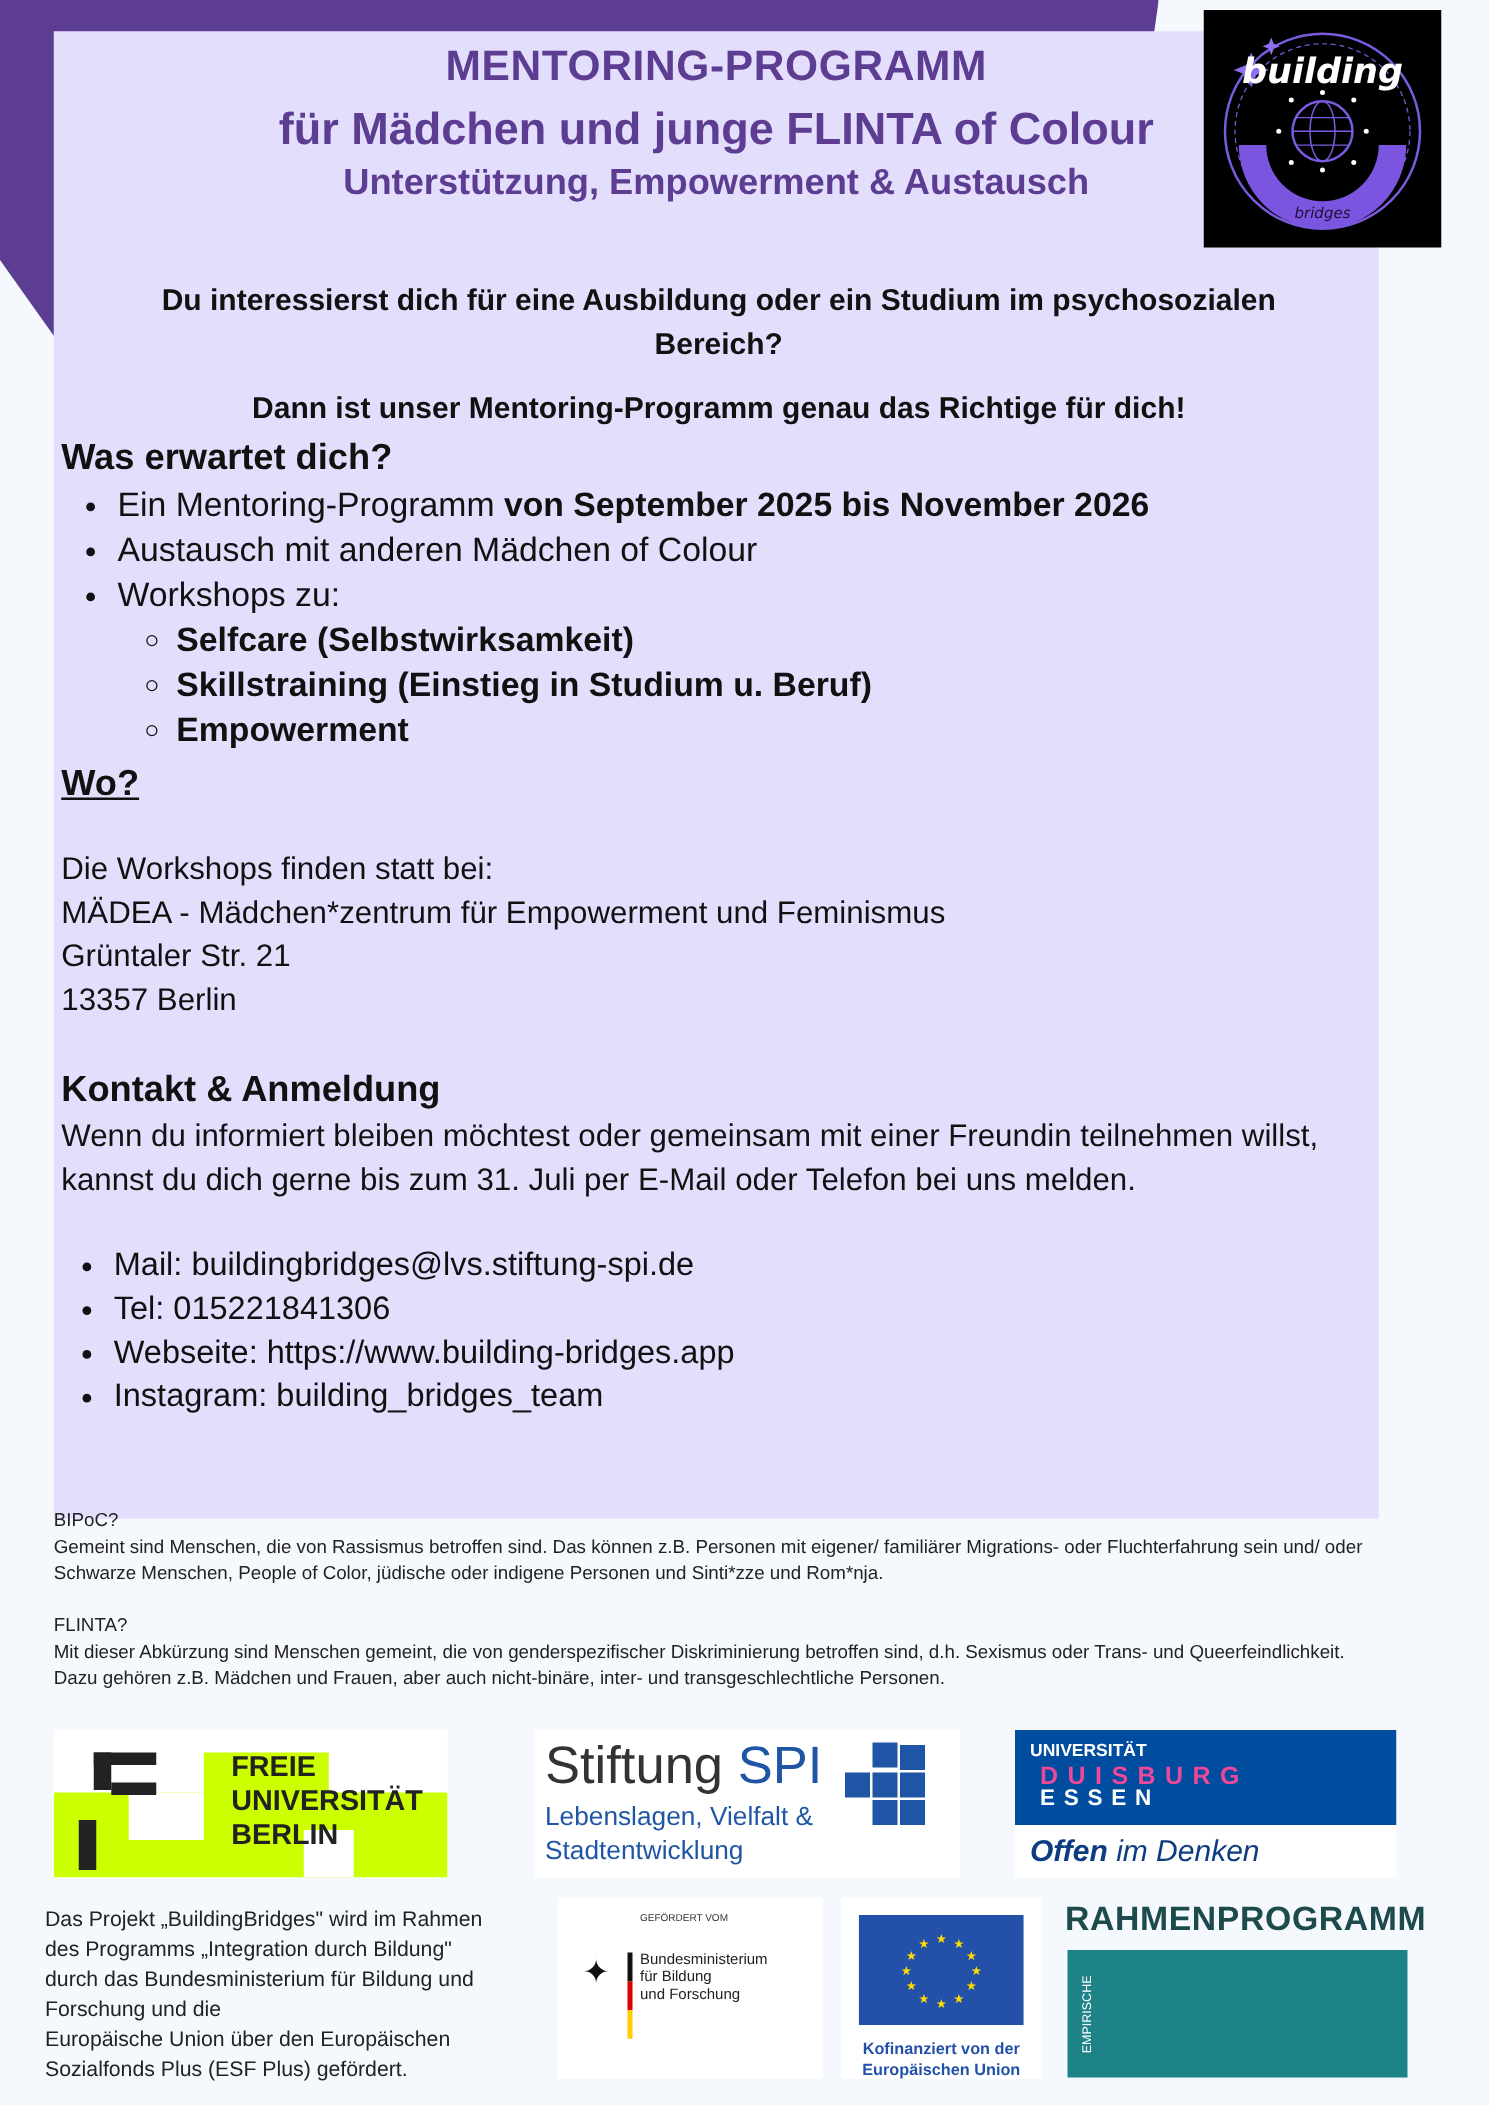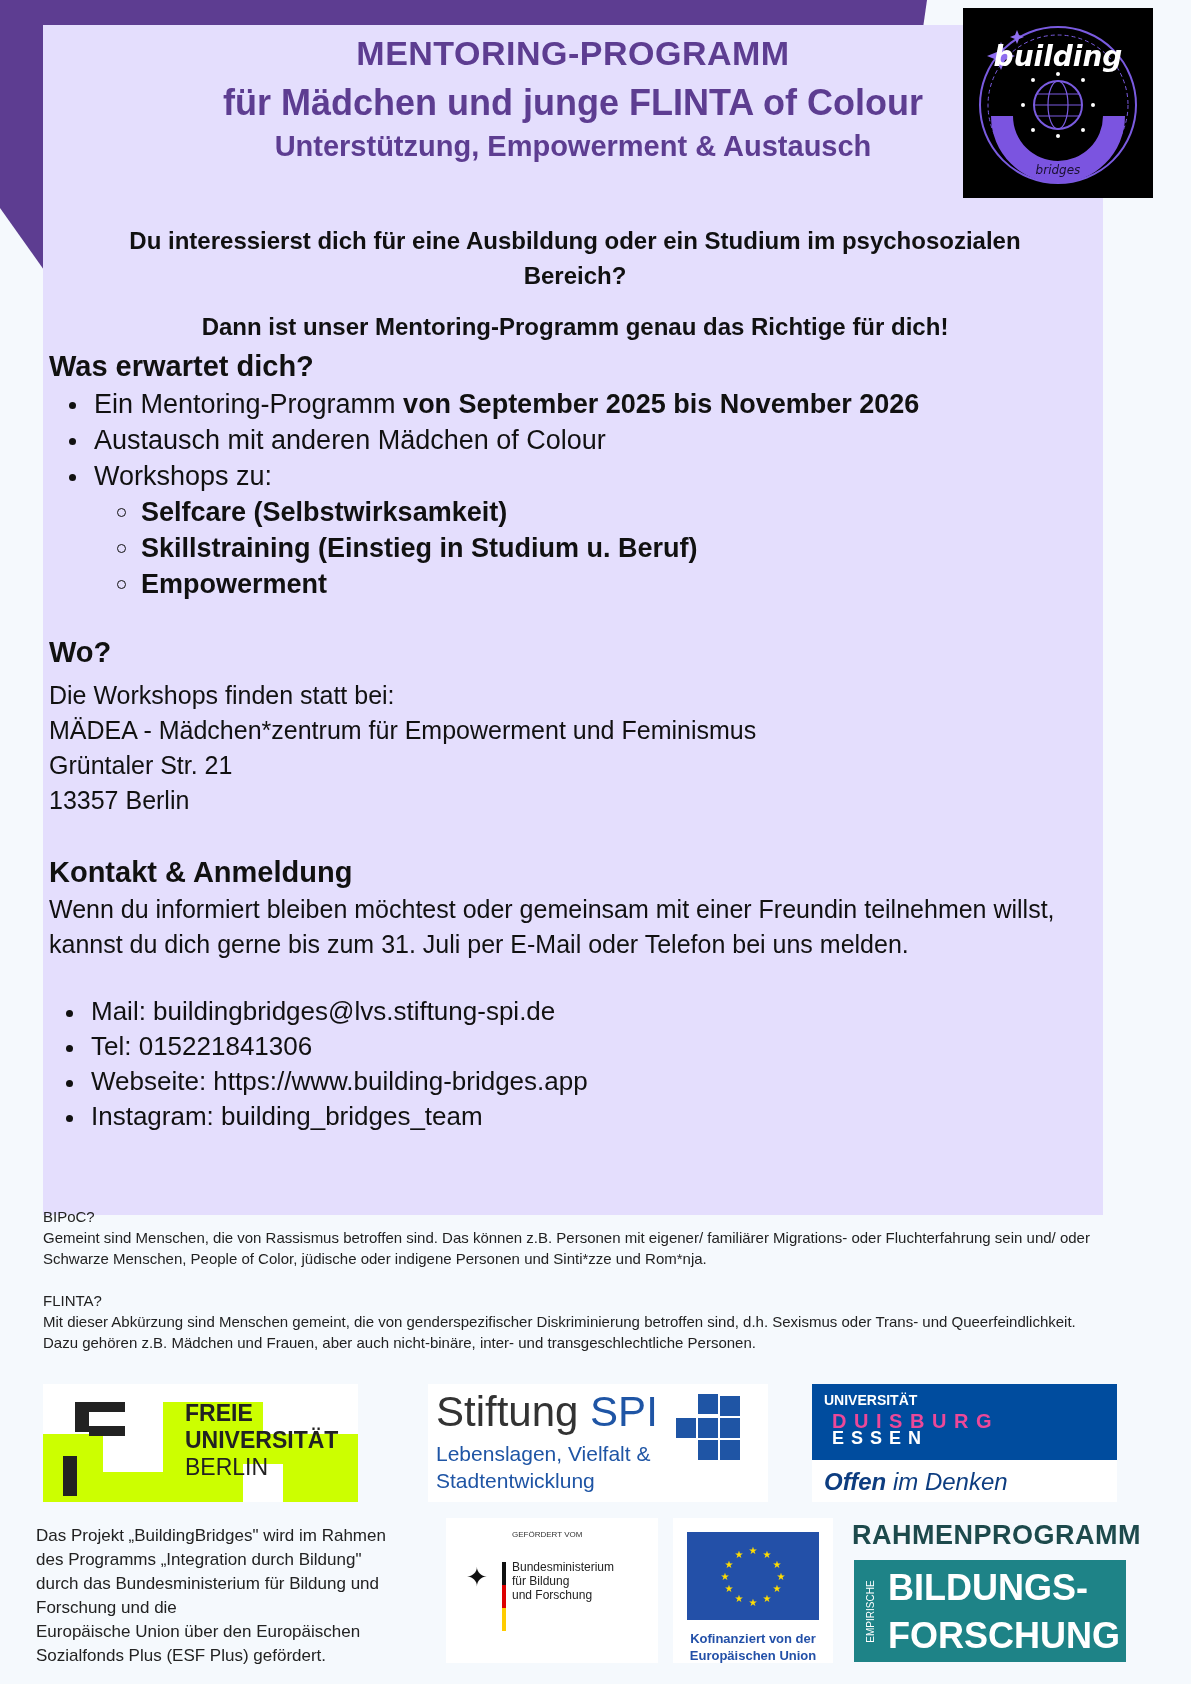--- a/index.html
+++ b/index.html
@@ -127,21 +127,21 @@
   <li><span class="dot"></span><span>Ein Mentoring-Programm </span><b class="strong">von September 2025 bis November 2026</b></li>
   <li><span class="dot"></span><span>Austausch mit anderen Mädchen of Colour</span></li>
   <li><span class="dot"></span><span>Workshops zu:</span></li>
 </ul>
 <ul class="list sub" style="left:49px; top:494px;">
   <li><span class="ring"></span><span>Selfcare (Selbstwirksamkeit)</span></li>
   <li><span class="ring"></span><span>Skillstraining (Einstieg in Studium u. Beruf)</span></li>
   <li><span class="ring"></span><span>Empowerment</span></li>
 </ul>
 
-<h4 class="section-h" style="top:636px;">Wo?</h4>
+<h4 class="section-h" style="top:611px;text-decoration:underline;">Wo?</h4>
 <div class="body-text" style="top:678px;">
   <p>Die Workshops finden statt bei:</p>
   <p>MÄDEA - Mädchen*zentrum für Empowerment und Feminismus</p>
   <p>Grüntaler Str. 21</p>
   <p>13357 Berlin</p>
 </div>
 
 <h4 class="section-h" style="top:856px;">Kontakt &amp; Anmeldung</h4>
 <div class="body-text" style="top:892px; width:1040px;">
   <p>Wenn du informiert bleiben möchtest oder gemeinsam mit einer Freundin teilnehmen willst, kannst du dich gerne bis zum 31. Juli per E-Mail oder Telefon bei uns melden.</p>
@@ -166,21 +166,21 @@
   <div style="position:absolute;left:120px;top:18px;width:100px;height:40px;background:#ccff00;"></div>
   <div style="position:absolute;left:60px;top:50px;width:60px;height:38px;background:#fff;"></div>
   <div style="position:absolute;left:200px;top:80px;width:40px;height:38px;background:#fff;"></div>
   <div style="position:absolute;left:32px;top:18px;width:50px;height:10px;background:#222;"></div>
   <div style="position:absolute;left:32px;top:18px;width:14px;height:30px;background:#222;"></div>
   <div style="position:absolute;left:46px;top:42px;width:36px;height:10px;background:#222;"></div>
   <div style="position:absolute;left:20px;top:72px;width:14px;height:40px;background:#222;"></div>
   <div style="position:absolute;left:98px;top:16px;font-weight:bold;font-size:23px;line-height:27px;color:#222;margin-left:44px;">
     <div>FREIE</div>
     <div>UNIVERSITÄT</div>
-    <div style="font-weight:normal;">BERLIN</div>
+    <div style="font-weight:bold;">BERLIN</div>
   </div>
 </div>
 
 <div class="logo-box spi">
   <div style="position:absolute;left:8px;top:4px;font-size:42px;color:#333;">
     <span>Stiftung </span><span style="color:#1f55a5;">SPI</span>
   </div>
   <div style="position:absolute;left:8px;top:56px;font-size:21px;line-height:27px;color:#1f55a5;">
     <div>Lebenslagen, Vielfalt &amp;</div>
     <div>Stadtentwicklung</div>
@@ -249,17 +249,13 @@
   <div style="position:absolute;left:4px;top:112px;width:152px;text-align:center;font-size:13px;line-height:17px;font-weight:bold;color:#2350a8;">
     <div>Kofinanziert von der</div>
     <div>Europäischen Union</div>
   </div>
 </div>
 
 <div class="logo-box rb">
   <div style="position:absolute;left:2px;top:2px;font-weight:bold;font-size:27px;color:#1d4a4c;letter-spacing:0.5px;">RAHMENPROGRAMM</div>
   <div style="position:absolute;left:4px;top:42px;width:272px;height:102px;background:#1e8387;"></div>
   <div style="position:absolute;left:-15px;top:88px;transform:rotate(-90deg);color:#fff;font-size:10px;width:70px;text-align:center;">EMPIRISCHE</div>
-  <div style="position:absolute;left:38px;top:46px;color:#fff;font-weight:bold;font-size:36px;line-height:48px;">
-    <div>BILDUNGS-</div>
-    <div>FORSCHUNG</div>
-  </div>
 </div>
 
 </body></html>

